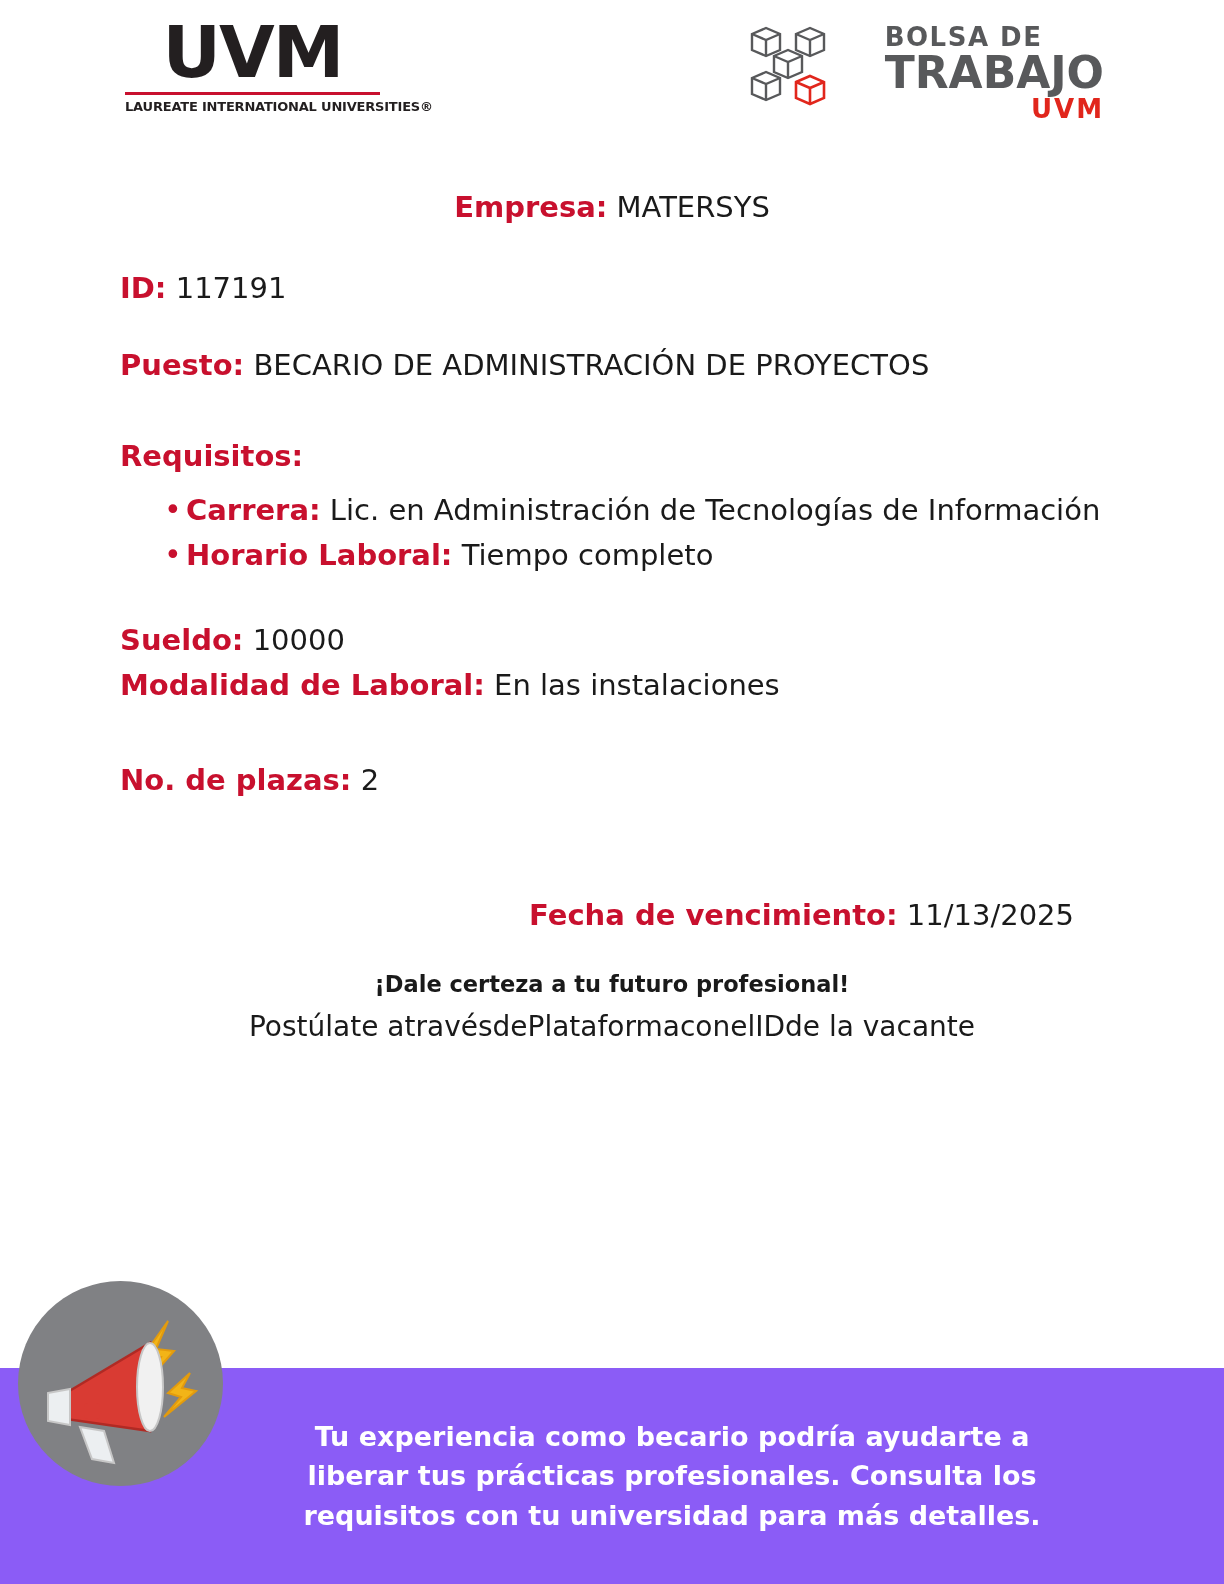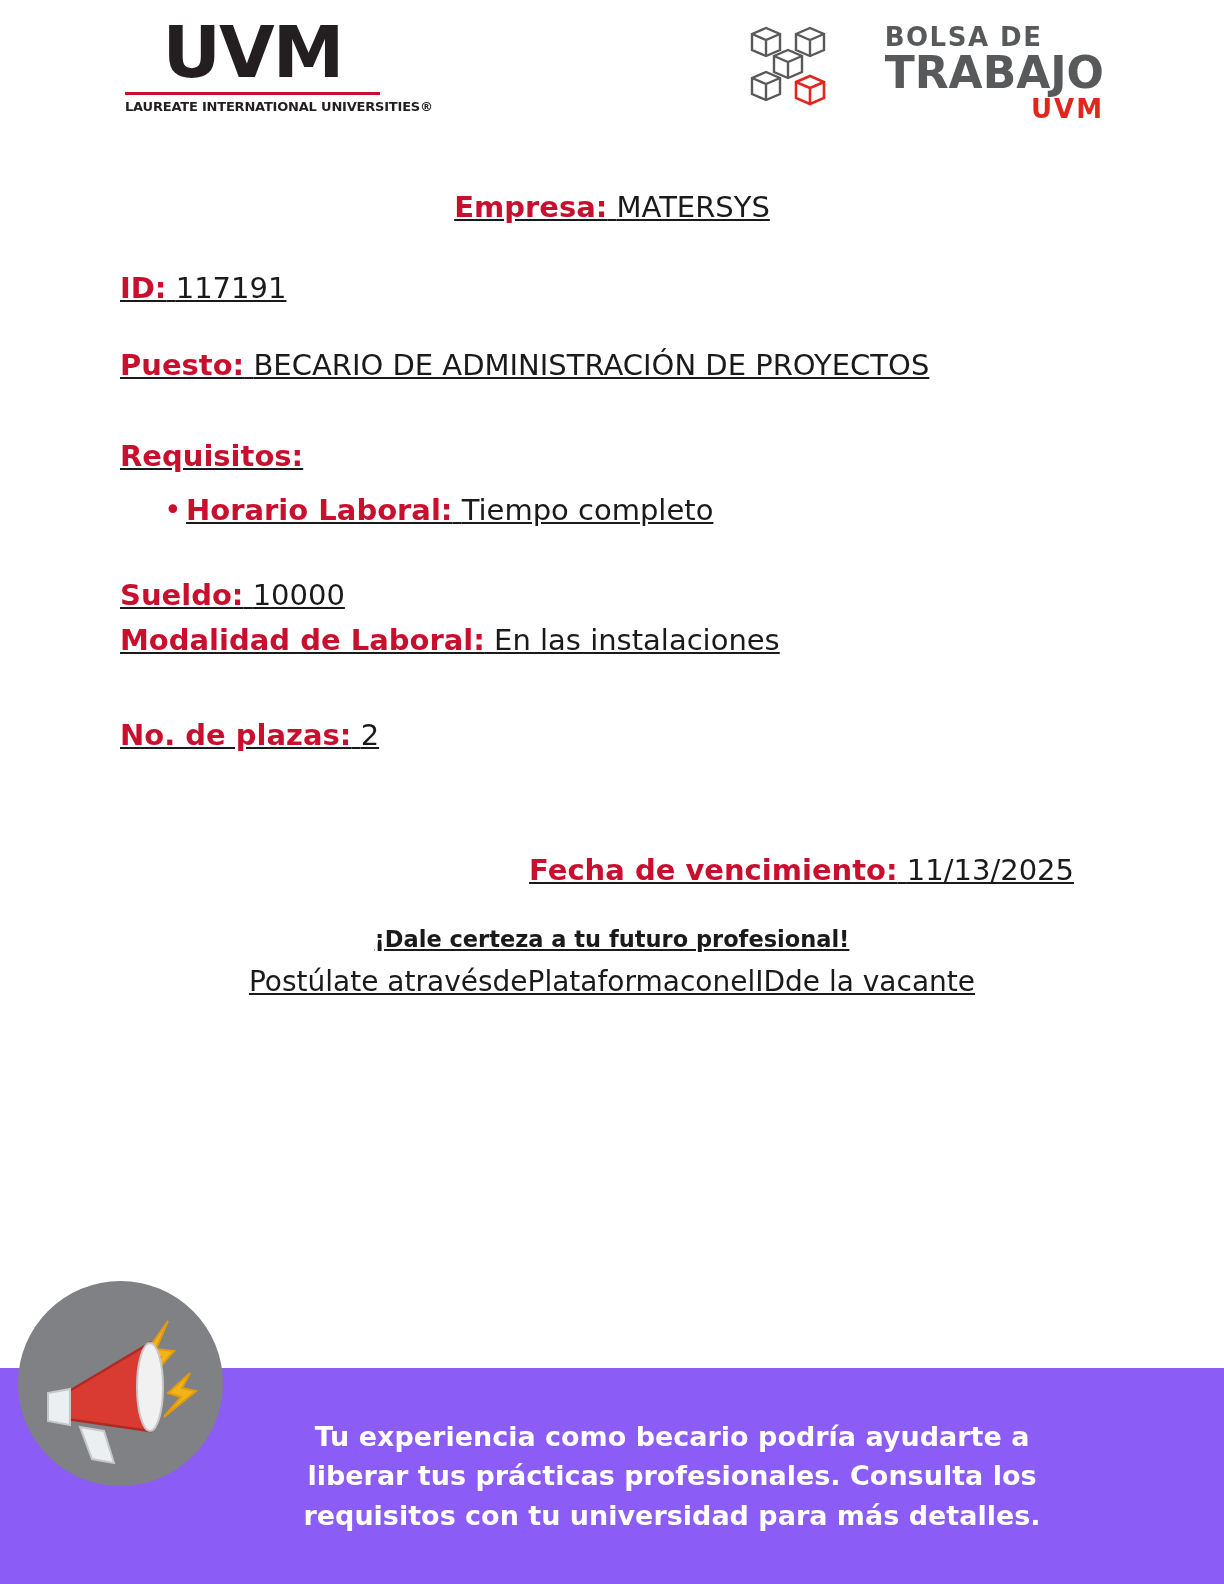--- a/index.html
+++ b/index.html
@@ -81,21 +81,20 @@
     letter-spacing: 2px;
     line-height: 1;
   }
 
   
   .content {
     position: relative;
     padding: 0 120px;
     font-size: 29px;
     line-height: 1.35;
-    text-decoration: underline;
   }
   .lbl {
     color: #c8102e;
     font-weight: bold;
   }
   .val {
     color: #1a1a1a;
     font-weight: normal;
   }
   .row { margin: 0 0 38px 0; }
@@ -239,20 +238,24 @@
     <span class="lbl">Puesto:</span>
     <span class="val">BECARIO DE ADMINISTRACIÓN DE PROYECTOS</span>
   </div>
 
   <div class="req-head">
     <span class="lbl">Requisitos:</span>
   </div>
 
   <ul class="req-list">
     <li>
+      <span class="lbl">Carrera:</span>
+      <span class="val">Lic. en Administración de Tecnologías de Información</span>
+    </li>
+    <li>
       <span class="lbl">Horario Laboral:</span>
       <span class="val">Tiempo completo</span>
     </li>
   </ul>
 
   <div class="sueldo-block">
     <div class="row-tight">
       <span class="lbl">Sueldo:</span>
       <span class="val">10000</span>
     </div>

